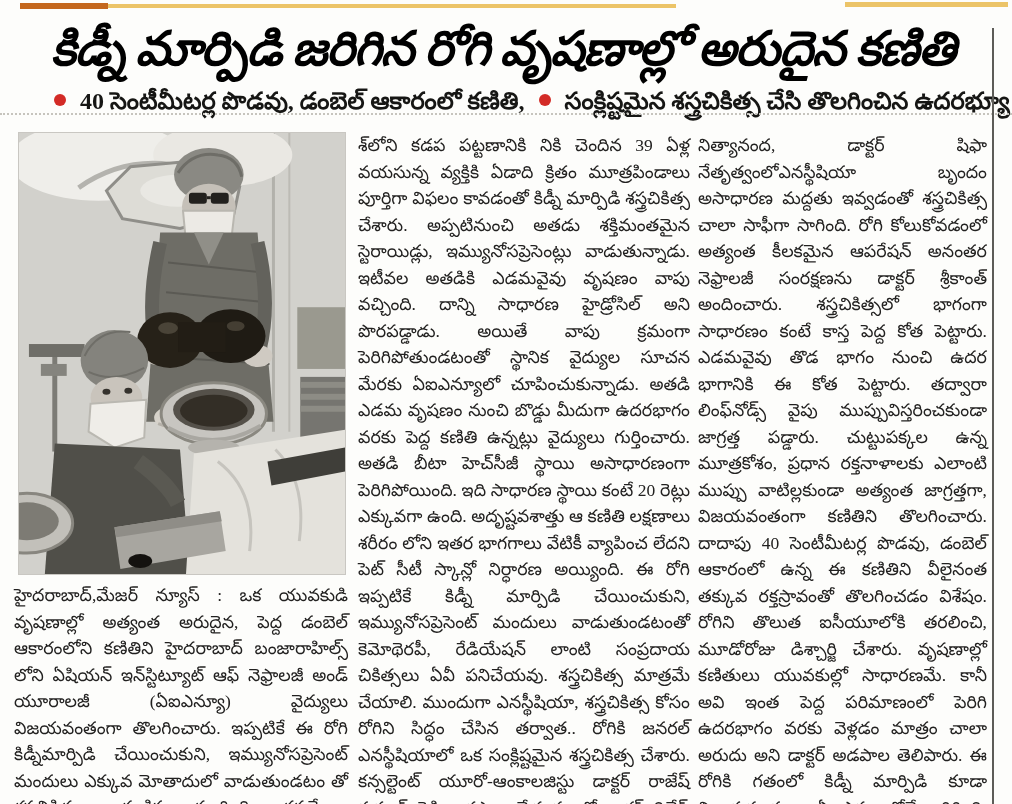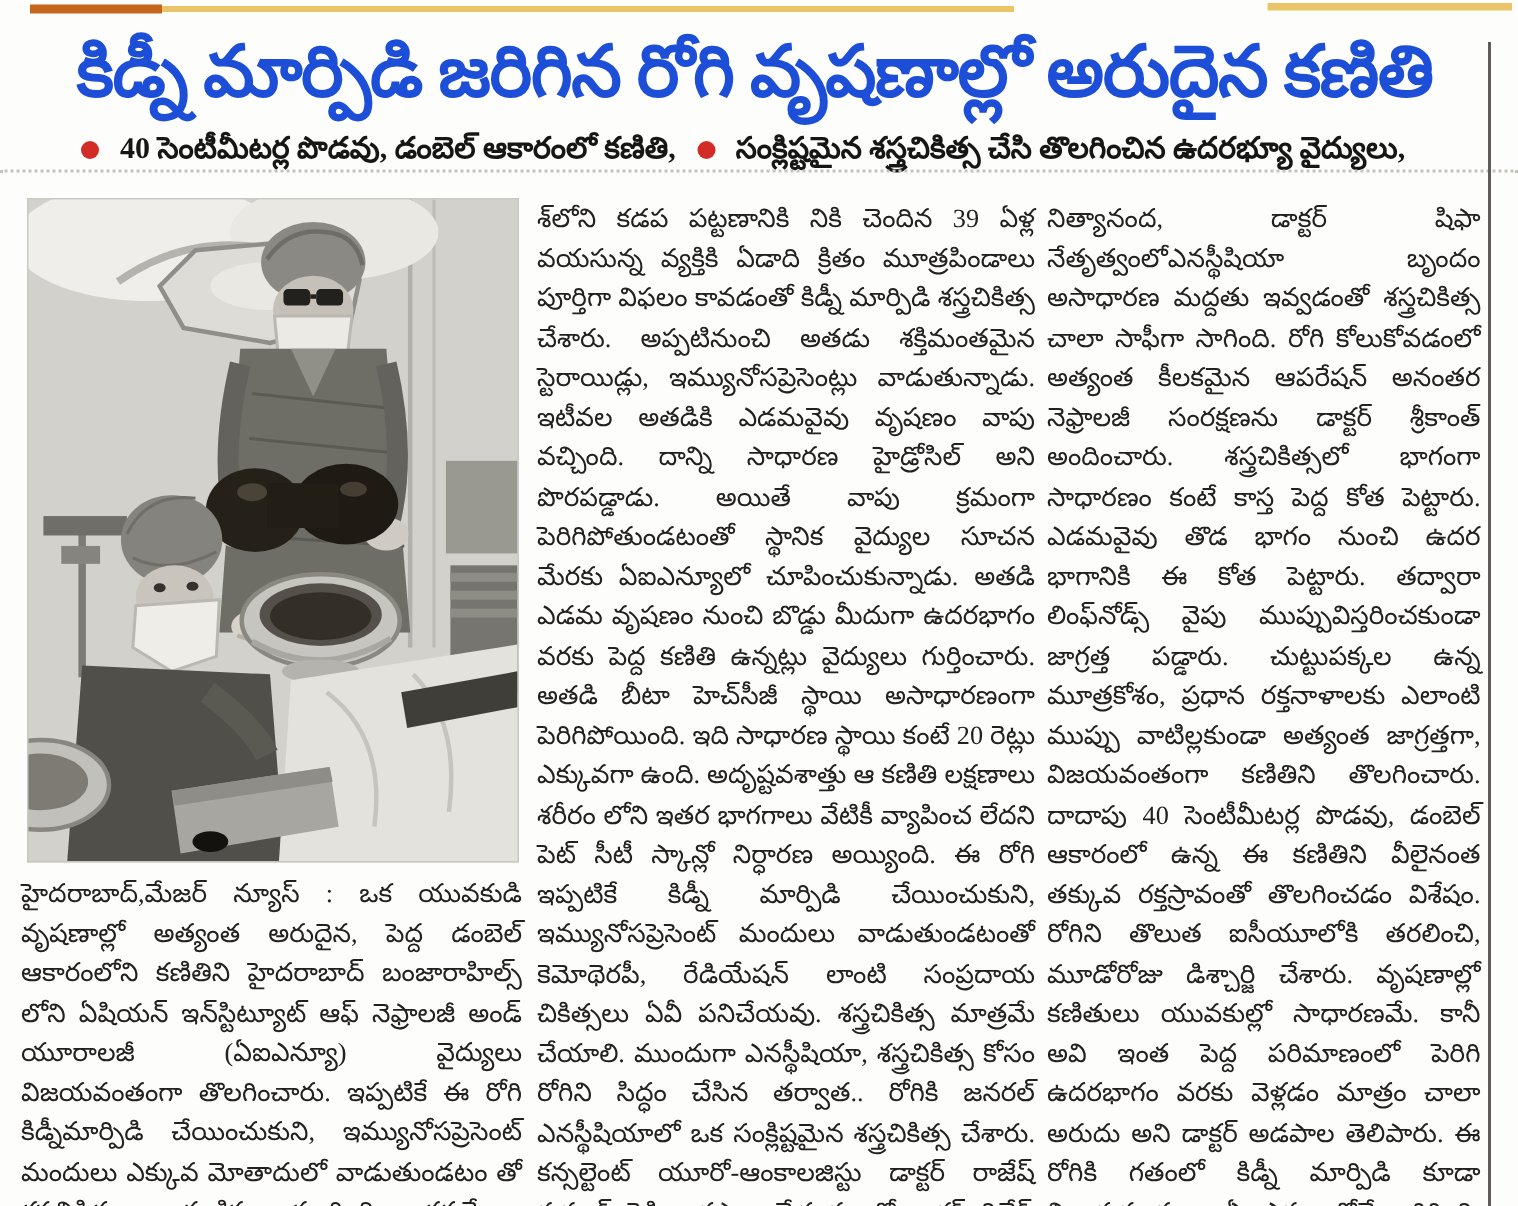--- a/index.html
+++ b/index.html
@@ -16,28 +16,29 @@
   .bar-orange { left:20px; top:3px; width:88px; height:6px; background:#c4671d; }
   .bar-gold-left { left:108px; top:4px; width:568px; height:4px; background:#ecc express; }
   .bar-gold-left { background:#ecc468; }
   .bar-gold-right { left:845px; top:2px; width:163px; height:5px; background:#ecc468; }
   
   .headline {
     position:absolute; left:28px; right:34px; top:16px;
     text-align:center;
     font-size:48px; line-height:66px; font-weight:700;
     letter-spacing:-1px;
-    color:#1d4ed8;
+    color:#000000;
     white-space:nowrap;
+    font-style:italic;
   }
   
   .subhead {
     position:absolute; left:54px; right:20px; top:88px;
     display:flex; align-items:flex-start; gap:14px;
-    font-size:20px; font-weight:700; color:#161614;
+    font-size:24px; font-weight:700; color:#161614;
     white-space:nowrap;
   }
   .bullet {
     width:12px; height:12px; border-radius:50%;
     background:#d32b26; flex:0 0 auto; margin-top:6px;
   }
   
   .dotted-rule {
     position:absolute; left:0; right:0; top:113px;
     border-top:2px dotted #c6c4bd;

